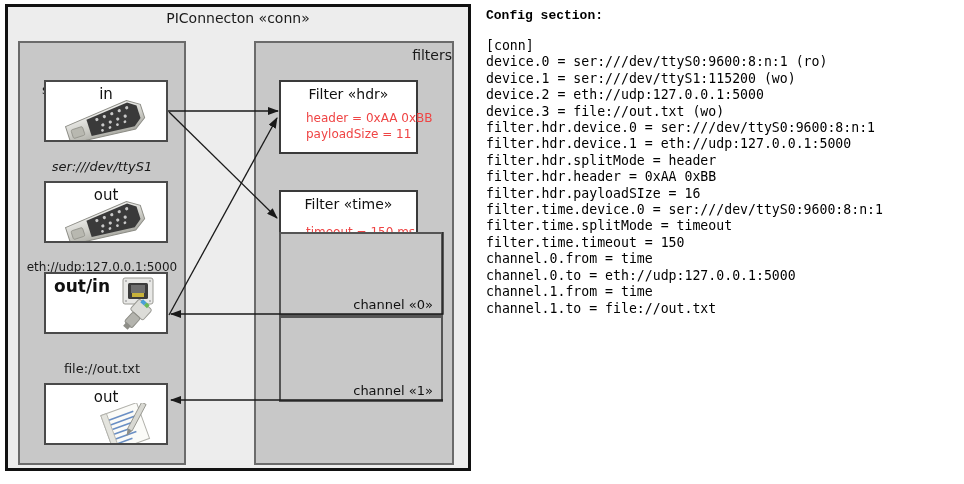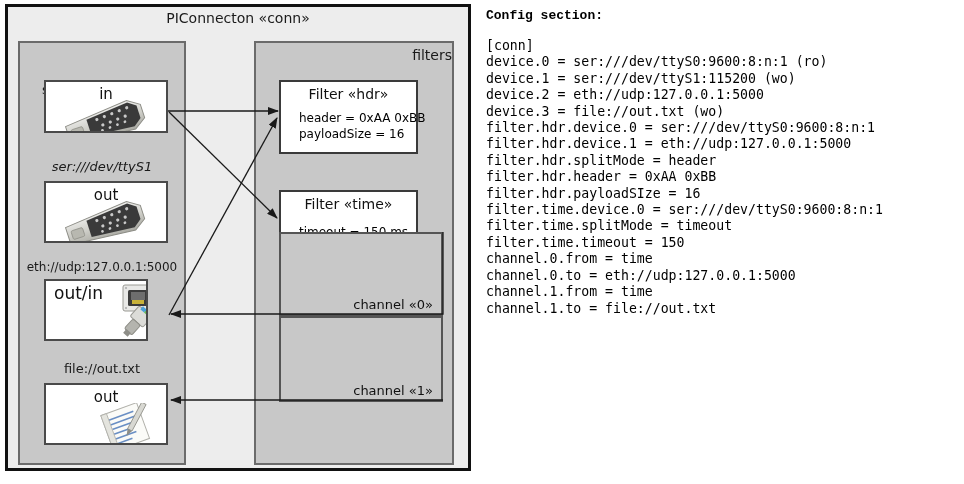--- a/index.html
+++ b/index.html
@@ -42,21 +42,21 @@
   .ethicon{position:absolute;}
   .fileicon{position:absolute;}
 
   .filter-box{
     position:absolute;background:#ffffff;border:2px solid #3a3a3a;box-sizing:border-box;
   }
   .filter-title{
     position:absolute;top:4px;left:0;width:100%;text-align:center;font-size:14px;color:#111;
   }
   .filter-attr{
-    position:absolute;left:18px;font-size:12px;color:#000000;white-space:nowrap;
+    position:absolute;left:25px;font-size:12px;color:#ef4444;white-space:nowrap;
   }
 
   .chan-box{
     position:absolute;background:#c8c8c8;border:2px solid #555;box-sizing:border-box;
   }
   .chan-label{
     position:absolute;right:8px;bottom:2px;font-size:13px;color:#111;white-space:nowrap;
   }
 
   .edges{position:absolute;left:0;top:0;width:478px;height:484px;pointer-events:none;}
@@ -85,21 +85,21 @@
     <div class="outer-frame"></div>
     <div class="outer-title">PIConnecton «conn»</div>
 
     <div class="group devices-group"></div>
 
     <div class="group filters-group">
       <div class="group-title">filters</div>
     </div>
 
     <div class="dev-label" style="left:18px;top:58px;width:148px;margin-top:24px;">ser:///dev/ttyS0</div>
-    <div class="dev-box" style="left:44px;top:80px;width:124px;height:53px;">
+    <div class="dev-box" style="left:44px;top:80px;width:124px;height:62px;">
       <div class="dev-word">in</div>
       <div class="serial-icon">
         <svg width="86" height="38" viewBox="0 0 86 38">
           <defs>
             <linearGradient id="mg1" x1="0" y1="0" x2="0" y2="1">
               <stop offset="0" stop-color="#efefed"></stop>
                 <stop offset="0.5" stop-color="#cfcfc9"></stop>
               <stop offset="1" stop-color="#a9a9a2"></stop>
             </linearGradient>
           </defs>
@@ -153,21 +153,21 @@
               <circle cx="46" cy="24.6" r="1.4"></circle>
             <circle cx="54" cy="24.2" r="1.4"></circle>
               <circle cx="62" cy="23.8" r="1.4"></circle>
           </g>
           <rect x="8" y="15" width="12" height="9" rx="1.5" fill="#b8b8b0" stroke="#91918a" stroke-width="0.8"></rect>
         </svg>
       </div>
     </div>
 
     <div class="dev-label" style="left:18px;top:260px;width:168px;font-size:12px;">eth://udp:127.0.0.1:5000</div>
-    <div class="dev-box" style="left:44px;top:279px;width:104px;height:62px;">
+    <div class="dev-box" style="left:44px;top:272px;width:124px;height:62px;font-weight:bold;">
       <div class="dev-word left">out/in</div>
       <div class="ethicon" style="left:64px;top:2px;">
         <svg width="58" height="58" viewBox="0 0 58 58">
           <rect x="13" y="2" width="30" height="26" rx="2" fill="#e8e8e6" stroke="#9a9a94" stroke-width="1"></rect>
           <rect x="18" y="7" width="20" height="16" rx="1.5" fill="#3c3c3c"></rect>
           <rect x="21" y="9" width="14" height="8" fill="#6e6e6e"></rect>
           <rect x="22" y="17" width="12" height="4" fill="#c8b23a"></rect>
           <circle cx="16" cy="5" r="1" fill="#aaa"></circle>
             <circle cx="40" cy="5" r="1" fill="#aaa"></circle>
           <circle cx="16" cy="25" r="1" fill="#aaa"></circle>
@@ -204,21 +204,21 @@
             <rect x="33" y="-2" width="5" height="30" fill="#d8d8d2" stroke="#8d8d86" stroke-width="0.8"></rect>
             <polygon points="33,28 38,28 35.5,35" fill="#8d8d86"></polygon>
           </g>
         </svg>
       </div>
     </div>
 
     <div class="filter-box" style="left:279px;top:80px;width:139px;height:74px;">
       <div class="filter-title">Filter «hdr»</div>
       <div class="filter-attr" style="top:29px;">header = 0xAA 0xBB</div>
-      <div class="filter-attr" style="top:45px;">payloadSize = 16</div>
+      <div class="filter-attr" style="top:45px;">payloadSize = 11</div>
     </div>
 
     <div class="filter-box" style="left:279px;top:190px;width:139px;height:74px;">
       <div class="filter-title">Filter «time»</div>
       <div class="filter-attr" style="top:33px;">timeout = 150 ms</div>
     </div>
 
     <div class="chan-box" style="left:279px;top:232px;width:164px;height:84px;padding-left:47px;">
       <div class="chan-label">channel «0»</div>
     </div>

